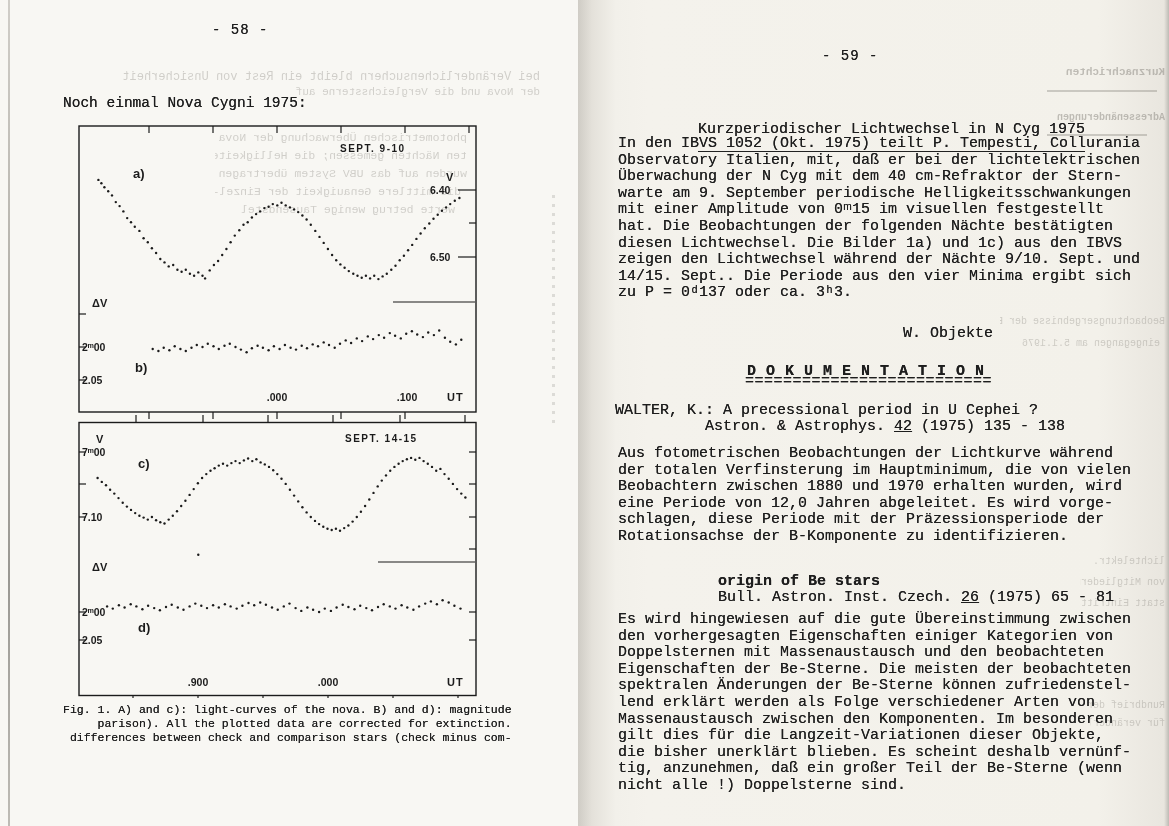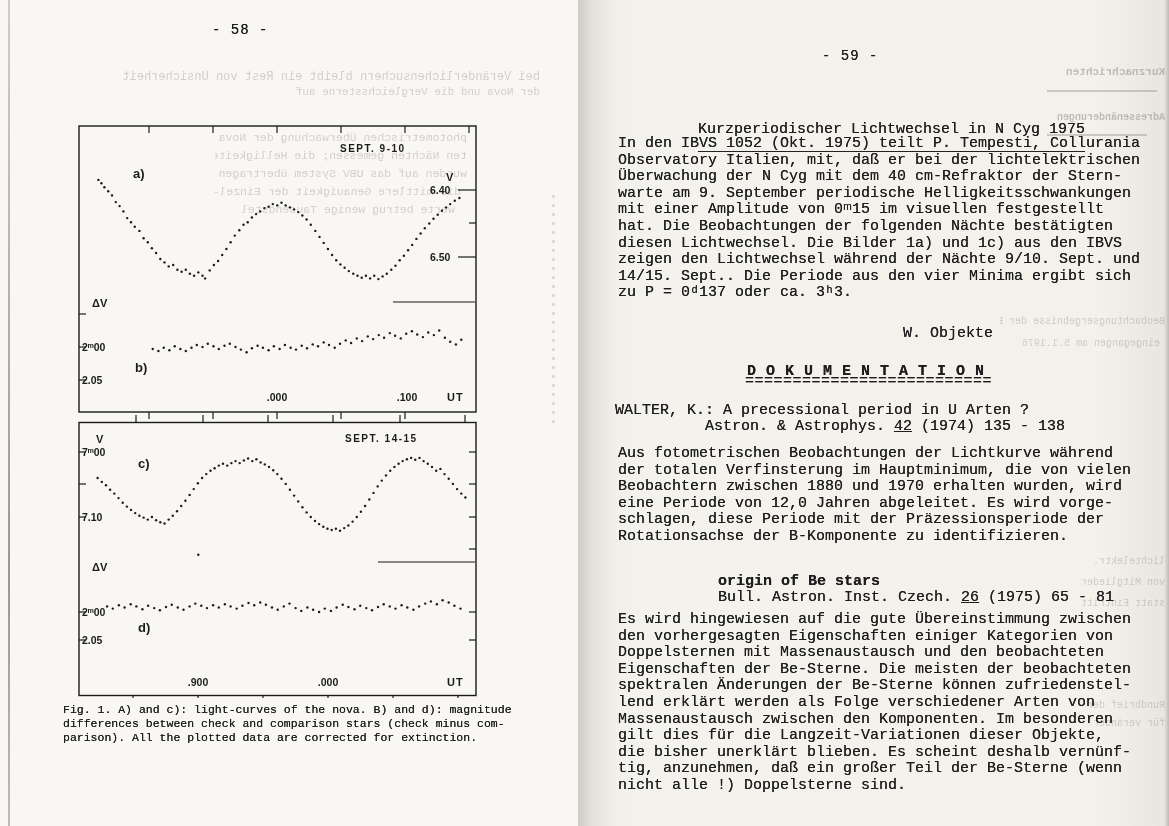--- a/index.html
+++ b/index.html
@@ -54,20 +54,21 @@
   <div class="ghost" style="left:1000px;top:316px;width:165px;font-size:10px;">Beobachtungsergebnisse der BAV 1975</div>
   <div class="ghost" style="left:1010px;top:338px;width:150px;font-size:10px;">eingegangen am 5.1.1976</div>
   <div class="ghost" style="left:1090px;top:556px;width:75px;font-size:10px;">lichtelektr. Minima, 38</div>
   <div class="ghost" style="left:1080px;top:577px;width:85px;font-size:10px;">von Mitgliedern ermittelt</div>
   <div class="ghost" style="left:1080px;top:598px;width:85px;font-size:10px;">statt Eintrittszeiten, 14</div>
   <div class="ghost" style="left:1085px;top:700px;width:80px;font-size:10px;">Rundbrief der Arbeitsgemeinschaft</div>
   <div class="ghost" style="left:1090px;top:718px;width:75px;font-size:10px;">für veränderliche Sterne</div>
   <div class="vdash" style="left:552px;top:195px;height:230px;"></div>
 
   <div class="txt pnum" style="left:212px;top:22px;">- 58 -</div>
+  <div class="txt heading" style="left:63px;top:95px;">Noch einmal Nova Cygni 1975:</div>
 
   <div class="figwrap">
     <svg id="fig-svg" width="400" height="573">
         <rect x="1" y="1" width="397" height="286" fill="none" stroke="#1b1b1b" stroke-width="1.4"></rect>
         <rect x="1" y="297.5" width="397" height="273" fill="none" stroke="#1b1b1b" stroke-width="1.4"></rect>
         <line x1="315" y1="177" x2="397" y2="177" stroke="#1b1b1b" stroke-width="1.2"></line>
         <line x1="300" y1="437" x2="397" y2="437" stroke="#1b1b1b" stroke-width="1.2"></line>
         <line x1="71" y1="1" x2="71" y2="8" stroke="#1b1b1b" stroke-width="1.2"></line>
         <line x1="135" y1="1" x2="135" y2="8" stroke="#1b1b1b" stroke-width="1.2"></line>
         <line x1="199" y1="1" x2="199" y2="8" stroke="#1b1b1b" stroke-width="1.2"></line>
@@ -432,37 +433,37 @@
           <circle cx="352.9" cy="476.4" r="1.2" fill="#1b1b1b"></circle>
           <circle cx="358.9" cy="479.2" r="1.2" fill="#1b1b1b"></circle>
           <circle cx="364.6" cy="475.2" r="1.2" fill="#1b1b1b"></circle>
           <circle cx="370.7" cy="477.5" r="1.2" fill="#1b1b1b"></circle>
           <circle cx="376.4" cy="480.8" r="1.2" fill="#1b1b1b"></circle>
           <circle cx="382.5" cy="483.6" r="1.2" fill="#1b1b1b"></circle>
         </g>
       </svg>
   </div>
 
-  <div class="txt caption" style="left:63px;top:703px;"><div class="tl">Fig. 1. A) and c): light-curves of the nova. B) and d): magnitude</div><div class="tl">differences between check and comparison stars (check minus com-</div><div class="tl">parison). All the plotted data are corrected for extinction.</div></div>
+  <div class="txt caption" style="left:63px;top:703px;text-align:right;"><div class="tl">Fig. 1. A) and c): light-curves of the nova. B) and d): magnitude</div><div class="tl">parison). All the plotted data are corrected for extinction.</div><div class="tl">differences between check and comparison stars (check minus com-</div></div>
 
   <div class="txt pnum" style="left:822px;top:48px;">- 59 -</div>
 
   <div class="txt mono15" style="left:662px;top:105px;">
     <span class="title-underline">Kurzperiodischer Lichtwechsel in N Cyg 1975</span>
   </div>
 
   <div class="txt mono15" style="left:618px;top:136px;"><div class="tl">In den IBVS 1052 (Okt. 1975) teilt P. Tempesti, Collurania</div><div class="tl">Observatory Italien, mit, daß er bei der lichtelektrischen</div><div class="tl">Überwachung der N Cyg mit dem 40 cm-Refraktor der Stern-</div><div class="tl">warte am 9. September periodische Helligkeitsschwankungen</div><div class="tl">mit einer Amplitude von 0ᵐ15 im visuellen festgestellt</div><div class="tl">hat. Die Beobachtungen der folgenden Nächte bestätigten</div><div class="tl">diesen Lichtwechsel. Die Bilder 1a) und 1c) aus den IBVS</div><div class="tl">zeigen den Lichtwechsel während der Nächte 9/10. Sept. und</div><div class="tl">14/15. Sept.. Die Periode aus den vier Minima ergibt sich</div><div class="tl">zu P = 0ᵈ137 oder ca. 3ʰ3.</div></div>
 
   <div class="txt mono15" style="left:903px;top:326px;">W. Objekte</div>
 
   <div class="txt mono15 dok" style="left:747px;top:364px;font-weight:bold;">D O K U M E N T A T I O N</div>
   <div class="txt mono15 dokrule" style="left:745px;top:378px;">==========================</div>
 
-  <div class="txt mono15" style="left:615px;top:403px;">WALTER, K.: A precessional period in U Arten ?</div>
-  <div class="txt mono15" style="left:705px;top:419px;"><span>Astron. &amp; Astrophys. </span><span class="vol-ul">42</span><span> (1974) 135 - 138</span></div>
+  <div class="txt mono15" style="left:615px;top:403px;">WALTER, K.: A precessional period in U Cephei ?</div>
+  <div class="txt mono15" style="left:705px;top:419px;"><span>Astron. &amp; Astrophys. </span><span class="vol-ul">42</span><span> (1975) 135 - 138</span></div>
 
   <div class="txt mono15" style="left:618px;top:446px;"><div class="tl">Aus fotometrischen Beobachtungen der Lichtkurve während</div><div class="tl">der totalen Verfinsterung im Hauptminimum, die von vielen</div><div class="tl">Beobachtern zwischen 1880 und 1970 erhalten wurden, wird</div><div class="tl">eine Periode von 12,0 Jahren abgeleitet. Es wird vorge-</div><div class="tl">schlagen, diese Periode mit der Präzessionsperiode der</div><div class="tl">Rotationsachse der B-Komponente zu identifizieren.</div></div>
 
   <div class="txt mono15" style="left:718px;top:574px;font-weight:bold;">origin of Be stars</div>
   <div class="txt mono15" style="left:718px;top:590px;"><span>Bull. Astron. Inst. Czech. </span><span class="vol-ul">26</span><span> (1975) 65 - 81</span></div>
 
   <div class="txt mono15" style="left:618px;top:612px;"><div class="tl">Es wird hingewiesen auf die gute Übereinstimmung zwischen</div><div class="tl">den vorhergesagten Eigenschaften einiger Kategorien von</div><div class="tl">Doppelsternen mit Massenaustausch und den beobachteten</div><div class="tl">Eigenschaften der Be-Sterne. Die meisten der beobachteten</div><div class="tl">spektralen Änderungen der Be-Sterne können zufriedenstel-</div><div class="tl">lend erklärt werden als Folge verschiedener Arten von</div><div class="tl">Massenaustausch zwischen den Komponenten. Im besonderen</div><div class="tl">gilt dies für die Langzeit-Variationen dieser Objekte,</div><div class="tl">die bisher unerklärt blieben. Es scheint deshalb vernünf-</div><div class="tl">tig, anzunehmen, daß ein großer Teil der Be-Sterne (wenn</div><div class="tl">nicht alle !) Doppelsterne sind.</div></div>
 
 </div>
 

